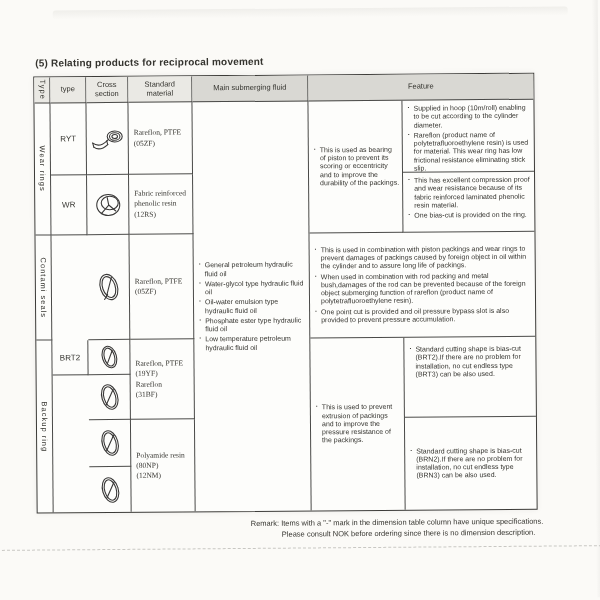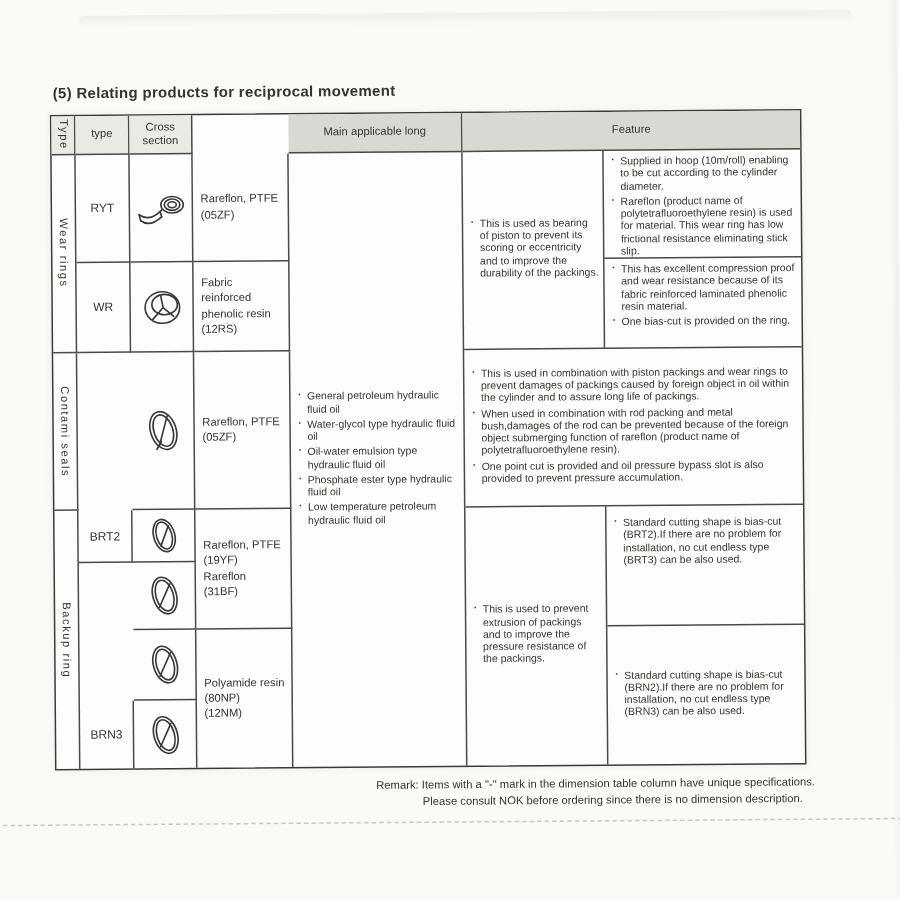--- a/index.html
+++ b/index.html
@@ -44,21 +44,21 @@
   .vert{display:flex;align-items:center;justify-content:center;
         writing-mode:vertical-rl;font-size:7.5px;letter-spacing:1px;white-space:nowrap;}
 
   .typ{display:flex;align-items:center;justify-content:center;font-size:8px;}
 
   .ico{display:flex;align-items:center;justify-content:center;}
   .ico svg{display:block;}
   .ico path,.ico ellipse{fill:none;stroke:#3a3938;stroke-width:1.1;stroke-linecap:round;}
 
   .mat{display:flex;align-items:center;font-size:7.5px;line-height:1.35;
-       padding:2px 2px 2px 5px;white-space:pre-line;}
+       padding:2px 2px 2px 5px;white-space:pre-line;font-family:Liberation Serif, serif;}
 
   .txtcell{font-size:7px;line-height:1.18;padding:4px 3px 2px 4px;}
   .vcenter{display:flex;flex-direction:column;justify-content:center;}
   .b{position:relative;padding-left:7px;margin-bottom:2px;}
   .b::before{content:"\00b7";position:absolute;left:1px;top:-1px;font-weight:bold;}
 
   .remark{position:absolute;left:249px;top:518px;width:345px;font-size:7.5px;line-height:1.5;}
   .remark .l2{margin-left:31px;}
 </style>
 </head>
@@ -71,31 +71,32 @@
   <div class="edge-shade-right"></div>
 
   <div class="title">(5) Relating products for reciprocal movement</div>
 
   <div class="tbl">
 
     <div class="c hd vert" style="grid-area:1/1/2/2">Type</div>
     <div class="c hd" style="grid-area:1/2/2/3">type</div>
     <div class="c hd" style="grid-area:1/3/2/4;white-space:pre-line">Cross
 section</div>
-    <div class="c hd hd-dark" style="grid-area:1/5/2/6">Main applicable long</div>
+    <div class="c hd" style="grid-area:1/4/2/5;white-space:pre-line">Standard
+material</div>
+    <div class="c hd hd-dark" style="grid-area:1/5/2/6">Main submerging fluid</div>
     <div class="c hd hd-dark nbr" style="grid-area:1/6/2/8">Feature</div>
 
     <div class="c vert" style="grid-area:2/1/4/2">Wear rings</div>
     <div class="c vert" style="grid-area:4/1/5/2">Contami seals</div>
     <div class="c vert nbb" style="grid-area:5/1/9/2">Backup ring</div>
 
     <div class="c typ" style="grid-area:2/2/3/3">RYT</div>
     <div class="c typ" style="grid-area:3/2/4/3">WR</div>
     <div class="c typ" style="grid-area:5/2/6/3">BRT2</div>
-    <div class="c typ nbb" style="grid-area:8/2/9/3">BRN3</div>
 
     <div class="c ico" style="grid-area:2/3/3/4">
       <svg width="38" height="30" viewBox="0 0 38 30">
         <path d="M4 19 C8 22, 13 21.5, 18 17"></path>
         <path d="M5 23 C9 26, 14 25, 19 20.5"></path>
         <path d="M4 19 L5 23 M18 17 L19 20.5"></path>
         <ellipse cx="26" cy="12.5" rx="7.5" ry="5.5"></ellipse>
         <ellipse cx="26" cy="12.5" rx="5.2" ry="3.8"></ellipse>
         <ellipse cx="26" cy="12.5" rx="2.8" ry="2"></ellipse>
         <path d="M18 17 L19.5 15.5"></path>

